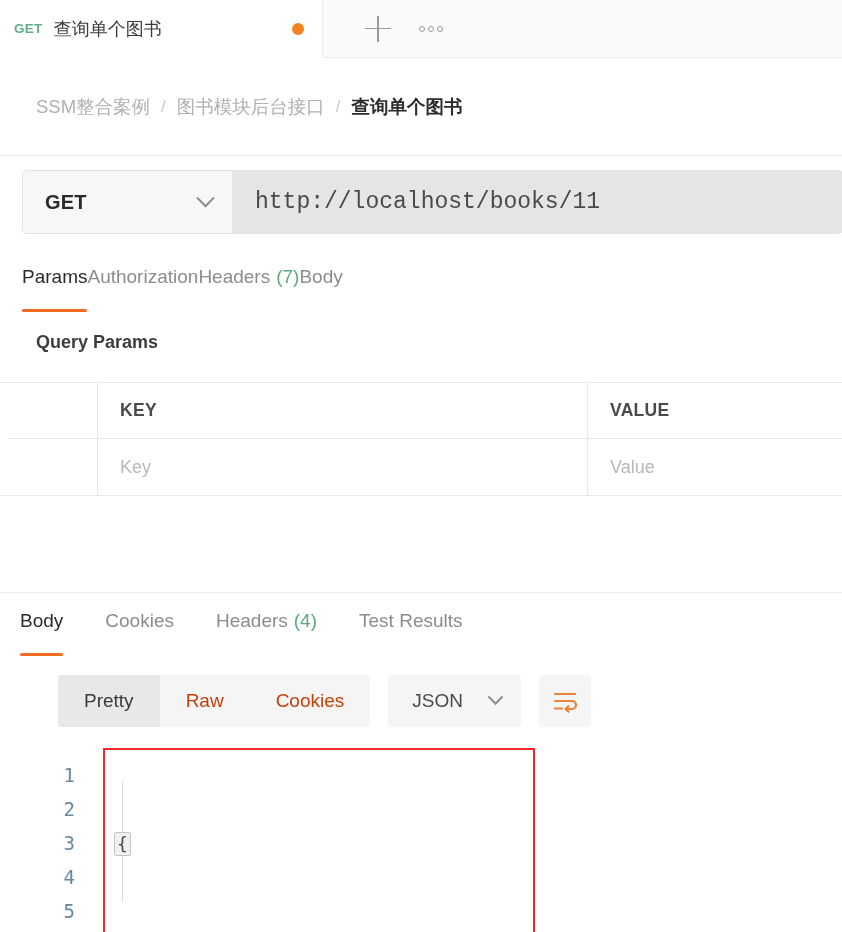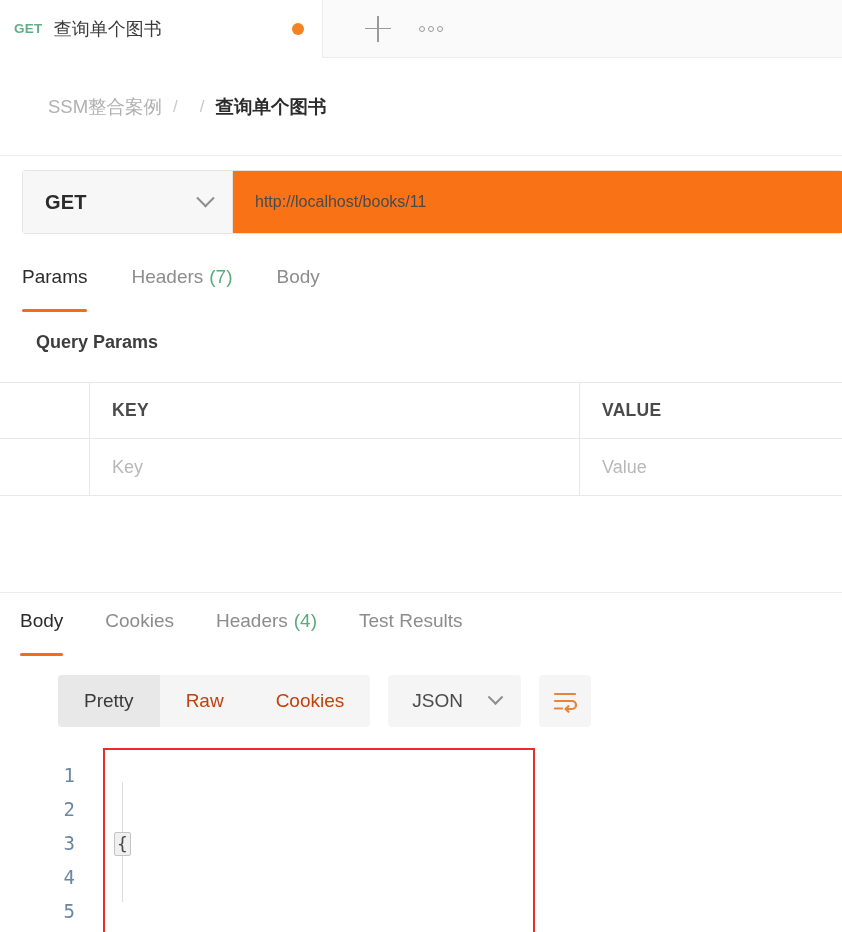--- a/index.html
+++ b/index.html
@@ -51,21 +51,21 @@
   .dots-icon { display: flex; gap: 3px; align-items: center; cursor: pointer; }
   .dots-icon span {
     width: 6px; height: 6px; border-radius: 50%;
     border: 1.4px solid #9a9a9a; background: transparent;
     display: block;
   }
 
   
   .breadcrumb {
     position: absolute; left: 0; top: 58px; width: 842px; height: 98px;
-    display: flex; align-items: center; padding-left: 48px;
+    display: flex; align-items: center; padding-left: 36px;
     background: #fff; border-bottom: 1px solid #ededed;
   }
   .crumb {
     font-size: 18.5px; color: #b0b0b0; font-weight: 400; white-space: nowrap;
   }
   .crumb.active { color: #2b2b2b; font-weight: 700; }
   .crumb-sep { font-size: 17px; color: #c9c9c9; margin: 0 11px; }
 
   
   .urlbar-wrap {
@@ -84,48 +84,48 @@
   }
   .method-select .mlabel {
     font-size: 20px; font-weight: 700; color: #2b2b2b; letter-spacing: .2px;
   }
   .chev {
     width: 13px; height: 13px; border-right: 2px solid #8e8e8e;
     border-bottom: 2px solid #8e8e8e; transform: rotate(45deg) translate(-3px,-3px);
   }
   .url-input {
     flex: 1; display: flex; align-items: center; padding-left: 22px;
-    font-size: 16px; color: #4a4a4a; background: #f97316; cursor: text;
+    font-size: 23px; color: #4a4a4a; background: #e5e5e5; cursor: text; font-family: Liberation Mono, monospace;
   }
 
   
   .req-tabs {
     position: absolute; left: 0; top: 262px; width: 842px; height: 56px;
-    display: flex; align-items: flex-start; padding-left: 22px; gap: 44px;
+    display: flex; align-items: flex-start; padding-left: 22px; 
   }
   .rtab {
     position: relative; height: 52px; display: flex; align-items: flex-start;
     padding-top: 4px; cursor: pointer; white-space: nowrap;
     font-size: 19px; color: #8c8c8c; font-weight: 400;
   }
   .rtab.active { color: #2b2b2b; font-weight: 400; }
   .rtab.active::after {
     content: ""; position: absolute; left: 0; right: 0; bottom: 2px;
     height: 3px; background: #f26b21; border-radius: 2px;
   }
   .cnt { color: #5aab7b; margin-left: 6px; }
 
   
   .qp-title {
     position: absolute; left: 36px; top: 332px;
     font-size: 18px; font-weight: 700; color: #3d3d3d;
   }
   .params-table {
     position: absolute; left: 0; top: 382px; width: 842px;
-    border-top: 1px solid #e8e8e8; border-bottom: 1px solid #e8e8e8;
+    border-top: 1px solid #e8e8e8; border-bottom: 1px solid #e8e8e8; padding-left: 8px;
   }
   .prow { display: flex; height: 56px; }
   .prow.headrow { border-bottom: 1px solid #e8e8e8; }
   .pcheck {
     width: 90px; border-right: 1px solid #e8e8e8; flex: 0 0 90px;
   }
   .pkey {
     width: 490px; flex: 0 0 490px; border-right: 1px solid #e8e8e8;
     display: flex; align-items: center; padding-left: 22px;
   }
@@ -225,37 +225,41 @@
         <span></span>
           <span></span>
           <span></span>
       </span>
     </div>
   </div>
 
   <div class="breadcrumb">
     <span class="crumb">SSM整合案例</span>
     <span class="crumb-sep">/</span>
+    <span class="crumb">图书模块后台接口</span>
     <span class="crumb-sep">/</span>
     <span class="crumb active">查询单个图书</span>
   </div>
 
   <div class="urlbar-wrap">
     <div class="urlbar">
       <div class="method-select">
         <span class="mlabel">GET</span>
         <span class="chev"></span>
       </div>
       <div class="url-input">http://localhost/books/11</div>
     </div>
   </div>
 
   <div class="req-tabs">
     <div class="rtab active">
       <span>Params</span>
+    </div>
+    <div class="rtab">
+      <span>Authorization</span>
     </div>
     <div class="rtab">
       <span>Headers</span>
       <span class="cnt">(7)</span>
     </div>
     <div class="rtab">
       <span>Body</span>
     </div>
   </div>
 

